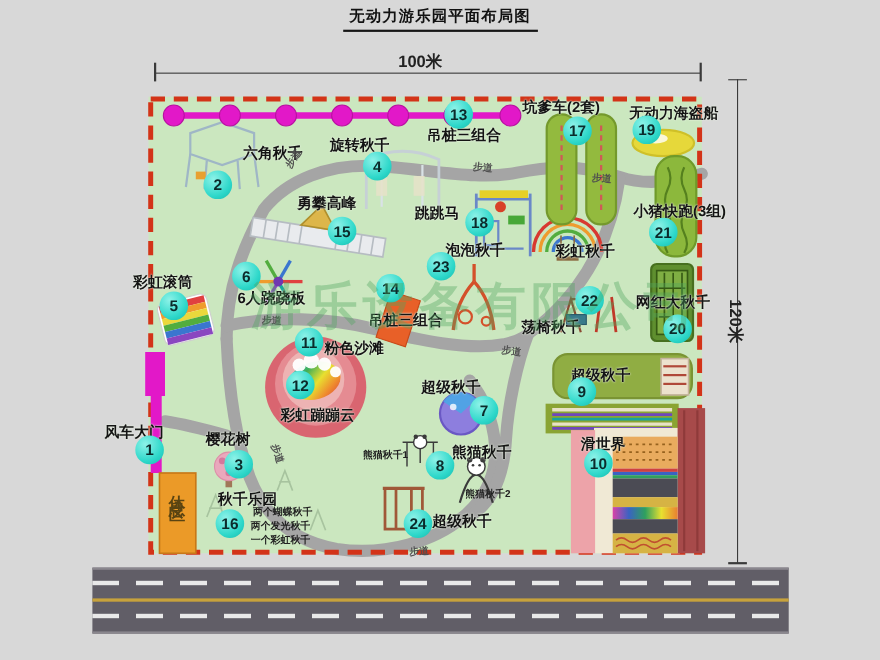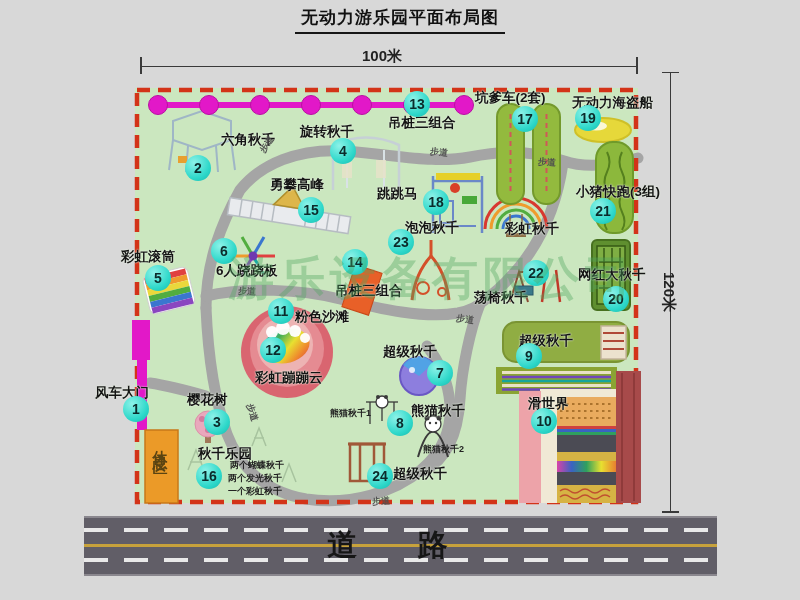--- a/index.html
+++ b/index.html
@@ -1,21 +1,21 @@
 <!DOCTYPE html>
 <html><head>
 <meta charset="utf-8">
 <style>
   html,body{margin:0;padding:0;background:#c9c9c9;}
   .stage{position:relative;width:800px;height:600px;background:#d8d8d8;overflow:hidden;
          font-family:"Liberation Sans","DejaVu Sans",sans-serif;}
   .abs{position:absolute;}
   
   .title-wrap{left:0;right:0;top:6px;text-align:center;}
-  .title-text{display:inline-block;font-size:17px;font-weight:bold;color:#111;
+  .title-text{display:inline-block;font-size:14px;font-weight:bold;color:#111;
               letter-spacing:1px;padding:0 6px 3px 6px;border-bottom:2.5px solid #161616;}
   
   .dim-line-top{left:141px;top:66px;width:496px;border-top:1.5px solid #3a3a3a;}
   .dim-tick{background:#3a3a3a;}
   .dim-label{font-size:15px;font-weight:bold;color:#222;white-space:nowrap;}
   .dim-line-right{left:670px;top:72px;height:440px;border-left:1.5px solid #3a3a3a;}
   
   .park{left:135px;top:88px;width:503px;height:415px;background:#cbe7bf;}
   svg.overlay{left:0;top:0;}
   
@@ -391,16 +391,15 @@
       <div class="marker" style="position: absolute; left: 388px; top: 229px;">23</div>
       <div class="marker" style="position: absolute; left: 367px; top: 463px;">24</div>
     </div>
 
   <div class="abs wm-company">游乐设备有限公司</div>
 
   <div class="abs road">
     <div class="road-dash" style="top:10px;"></div>
     <div class="road-yellow" style="top:26px;"></div>
     <div class="road-dash" style="top:40px;"></div>
-    <div class="road-label">道  路</div>
   </div>
 
 </div>
 
 </body></html>

